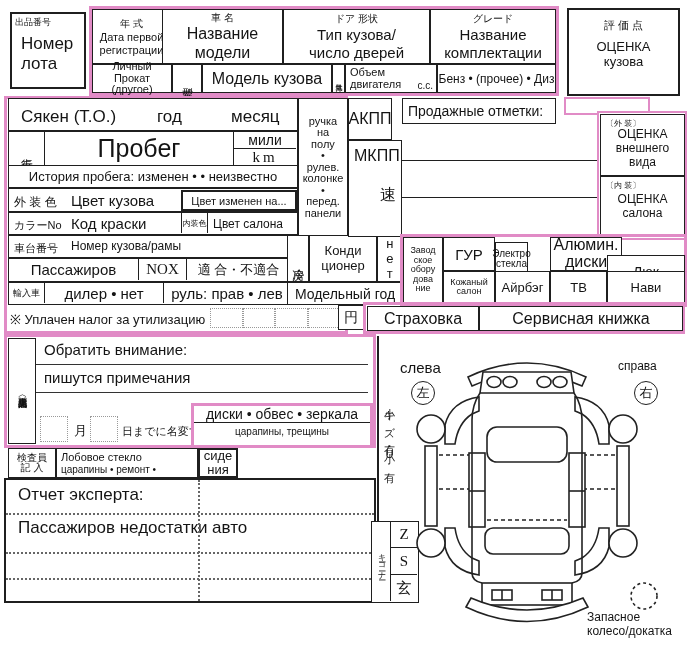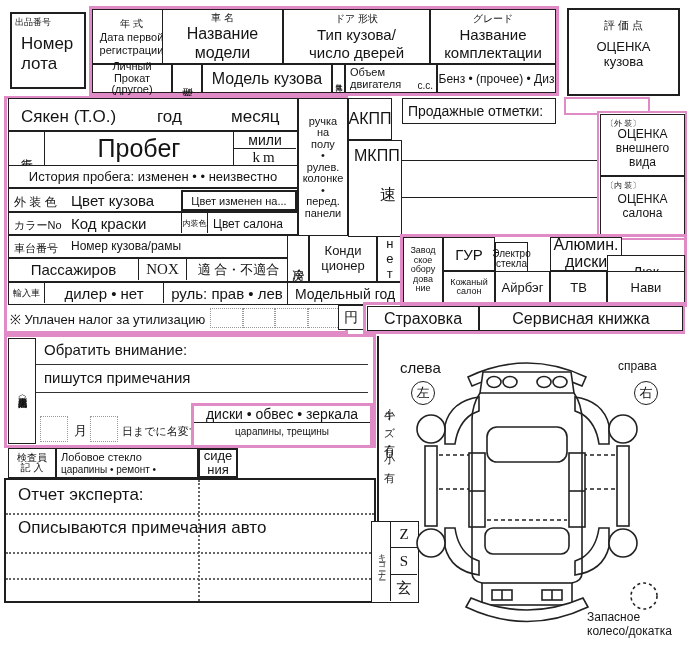--- a/index.html
+++ b/index.html
@@ -232,21 +232,21 @@
   <div class="a b1" style="left:56px;top:448px;width:142px;height:30px">
     <div class="a" style="left:4px;top:2px;font-size:11px">Лобовое стекло</div>
     <div class="a" style="left:4px;top:15px;font-size:10px">царапины • ремонт • трещина</div>
   </div>
   <div class="a bx ctr pl lh1" style="left:198px;top:448px;width:40px;height:30px;font-size:13px">сиде
 ния</div>
 
   <div class="a bx" style="left:4px;top:478px;width:372px;height:125px">
     <div class="a" style="left:12px;top:5px;font-size:17px">Отчет эксперта:</div>
     <div class="a hdot" style="left:0;top:33px;width:100%"></div>
-    <div class="a" style="left:12px;top:38px;font-size:17px">Описываются примечания авто</div>
+    <div class="a" style="left:12px;top:38px;font-size:17px">Пассажиров недостатки авто</div>
     <div class="a hdot" style="left:0;top:72px;width:100%"></div>
     <div class="a hdot" style="left:0;top:98px;width:100%"></div>
     <div class="a vdot" style="left:192px;top:0;height:121px"></div>
   </div>
 
   <div class="a b1" style="left:371px;top:521px;width:48px;height:82px">
     <div class="a ctr" style="left:0;top:0;width:19px;height:79px;border-right:1.5px solid #1f1f1f">
       <span class="v lh1" style="font-size:8px">キーコーナー</span>
     </div>
     <div class="a ctr ser" style="left:19px;top:0;width:26px;height:26px;border-bottom:1.5px solid #1f1f1f;font-size:15px">Z</div>

